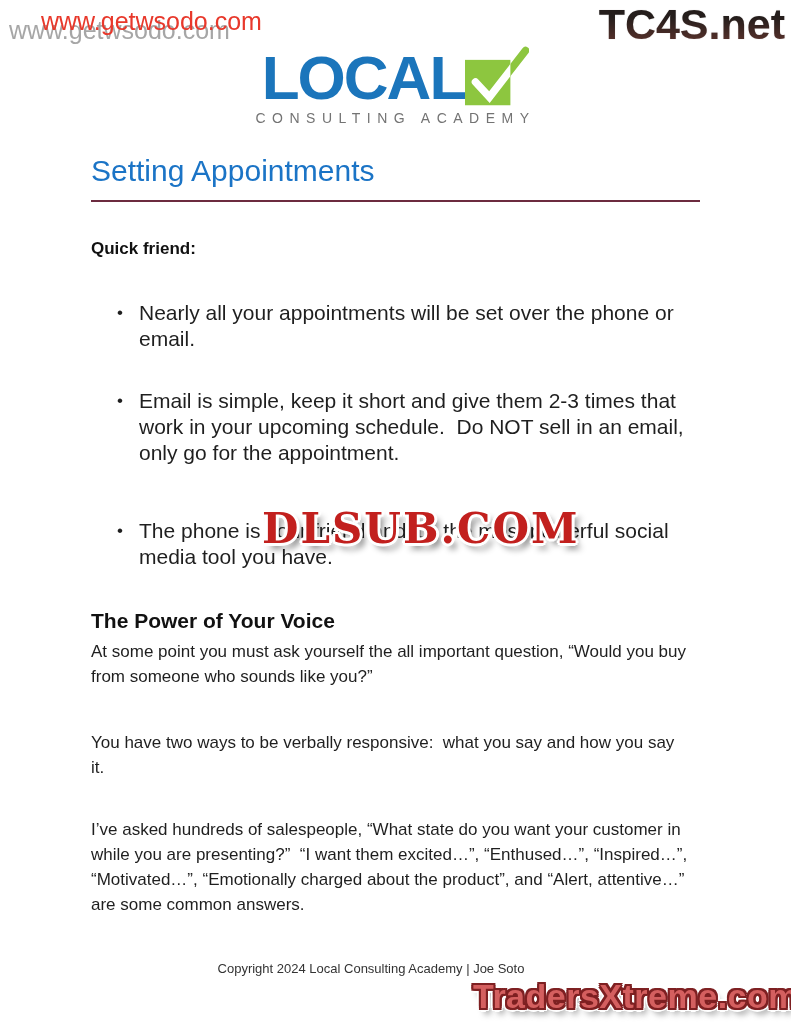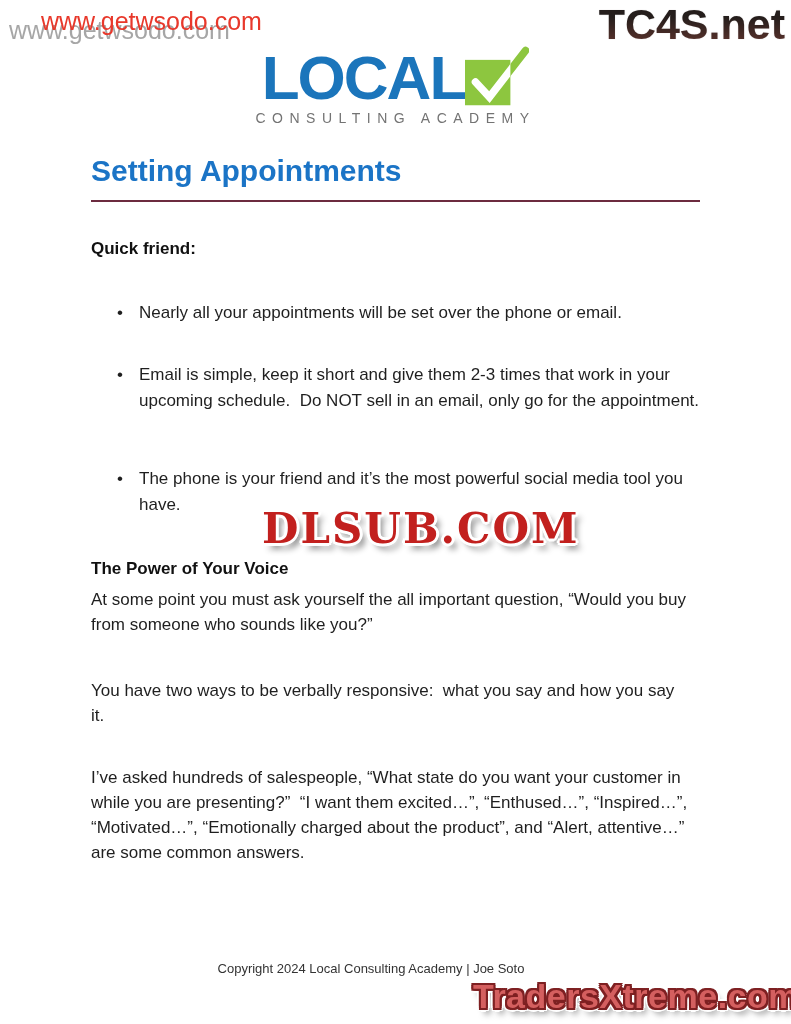--- a/index.html
+++ b/index.html
@@ -71,54 +71,54 @@
   .logo-check { width:64px; height:62px; display:block; }
   .logo-tagline {
     margin-top:4px;
     font-size:14px; letter-spacing:6.5px;
     color:#737373;
   }
 
   
   .doc-title {
     margin:28px 0 0 0;
-    font-size:30px; font-weight:700; line-height:34px;
+    font-size:30px; font-weight:400; line-height:34px;
     color:#1b74c6;
   }
   .title-rule {
     margin-top:12px; height:0;
     border:none; border-top:2.5px solid #6c2b3f;
   }
   .quick-notes {
     margin:36px 0 0 0;
     font-size:17px; font-weight:700; line-height:22px;
     color:#111;
   }
   .bullet-list {
     margin:40px 0 0 0; padding:0 0 0 26px;
     list-style:none;
   }
   .bullet-list li {
     position:relative;
     padding-left:22px;
     max-width:562px;
-    font-size:17px; line-height:26px;
+    font-size:21px; line-height:26px;
     white-space:pre-wrap;
   }
   .bullet-list li::before {
     content:"\2022";
     position:absolute; left:0; top:0;
     font-size:17px; line-height:26px;
   }
   .li-gap-a { margin-bottom:36px; }
   .li-gap-b { margin-bottom:52px; }
   .li-gap-c { margin-bottom:40px; }
   .voice-heading {
     margin:38px 0 0 0;
-    font-size:17px; font-weight:700; line-height:22px;
+    font-size:21px; font-weight:700; line-height:22px;
     color:#111;
   }
   .para { 
     font-size:17px; line-height:25px; margin:0;
     max-width:600px; white-space:pre-wrap;
   }
   .para-1 { margin-top:41px; }
   .para-2 { margin-top:7px; }
   .para-3 { margin-top:37px; }
 

